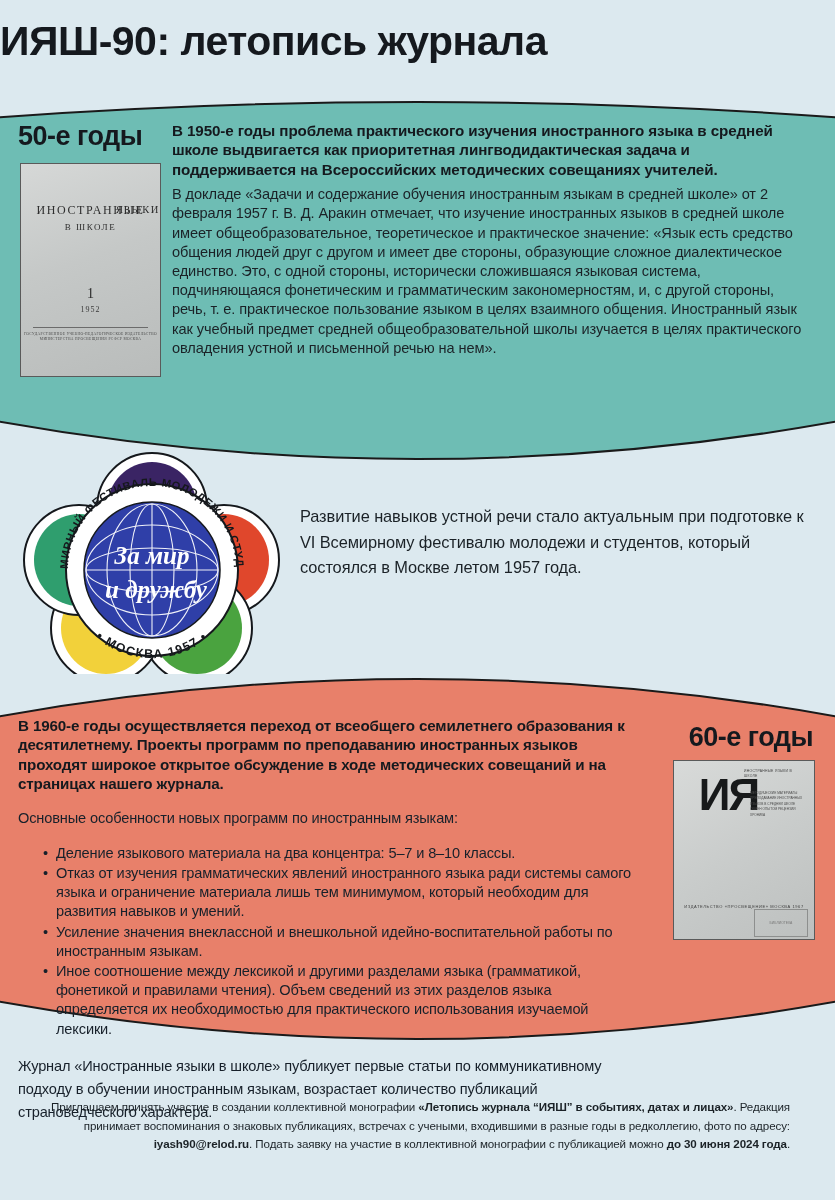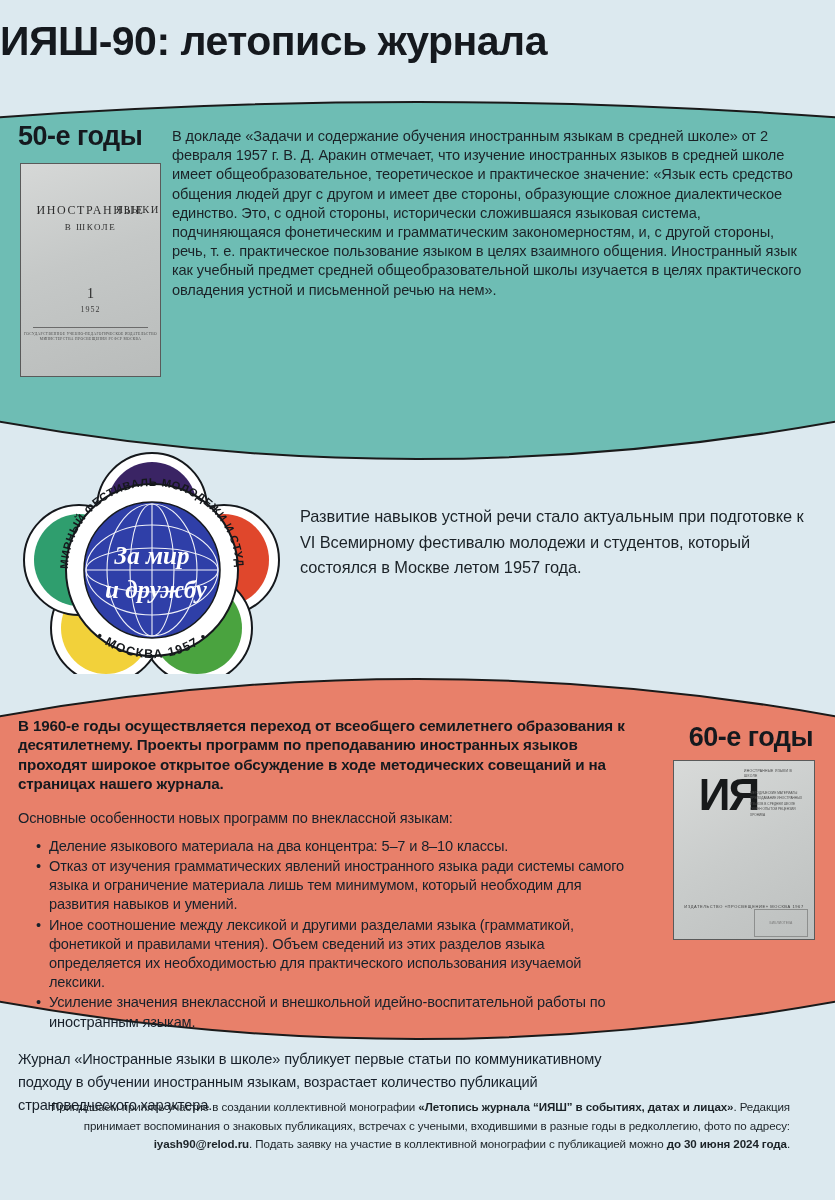--- a/index.html
+++ b/index.html
@@ -115,21 +115,21 @@
     display:flex;align-items:center;justify-content:center;text-align:center;
   }
 
   .orange-text{position:absolute;left:18px;top:16px;width:630px;}
   .lead-o{
     font-size:15.2px;line-height:19.4px;font-weight:bold;color:#15191e;letter-spacing:-0.15px;
   }
   .body-o{
     margin-top:15px;font-size:14.6px;line-height:19.2px;color:#17202a;letter-spacing:-0.15px;
   }
-  .bullets{margin:9px;padding:0;list-style:none;}
+  .bullets{margin:16px;padding:0;list-style:none;}
   .bullets li{
     position:relative;padding-left:22px;margin-top:1px;
     font-size:14.6px;line-height:19.2px;color:#17202a;letter-spacing:-0.15px;
   }
   .bullets li:before{
     content:"•";position:absolute;left:9px;top:0;
   }
   .closing-o{
     margin-top:16px;font-size:14.6px;line-height:23px;color:#17202a;letter-spacing:-0.15px;
   }
@@ -161,20 +161,21 @@
     <div class="c-t1">ИНОСТРАННЫЕ</div>
     <div class="c-t2">ЯЗЫКИ</div>
     <div class="c-t3">В ШКОЛЕ</div>
     <div class="c-num">1</div>
     <div class="c-year">1952</div>
     <div class="c-rule"></div>
     <div class="c-imp">ГОСУДАРСТВЕННОЕ УЧЕБНО-ПЕДАГОГИЧЕСКОЕ ИЗДАТЕЛЬСТВО МИНИСТЕРСТВА ПРОСВЕЩЕНИЯ РСФСР МОСКВА</div>
   </div>
 
   <div class="teal-text">
+    <div class="lead">В 1950-е годы проблема практического изучения иностранного языка в средней школе выдвигается как приоритетная лингводидактическая задача и поддерживается на Всероссийских методических совещаниях учителей.</div>
     <div class="body-t">В докладе «Задачи и содержание обучения иностранным языкам в средней школе» от 2 февраля 1957 г. В. Д. Аракин отмечает, что изучение иностранных языков в средней школе имеет общеобразовательное, теоретическое и практическое значение: «Язык есть средство общения людей друг с другом и имеет две стороны, образующие сложное диалектическое единство. Это, с одной стороны, исторически сложившаяся языковая система, подчиняющаяся фонетическим и грамматическим закономерностям, и, с другой стороны, речь, т. е.  практическое пользование языком в целях взаимного общения. Иностранный язык как учебный предмет средней общеобразовательной школы изучается в целях практического овладения устной и письменной речью на нем».</div>
   </div>
 </div>
 
 <div class="festival">
 
   <svg class="emblem" viewBox="0 0 272 222">
     <defs>
       <path id="arcTop" d="M 52 118 A 84 84 0 0 1 220 118"></path>
       <path id="arcBot" d="M 48 118 A 88 88 0 0 0 224 118"></path>
@@ -230,26 +231,26 @@
   <div class="cover60">
     <div class="c6-head">ИНОСТРАННЫЕ ЯЗЫКИ В ШКОЛЕ</div>
     <div class="c6-mark">ИЯ</div>
     <div class="c6-col">МЕТОДИЧЕСКИЕ МАТЕРИАЛЫ ПРЕПОДАВАНИЕ ИНОСТРАННЫХ ЯЗЫКОВ В СРЕДНЕЙ ШКОЛЕ ОБМЕН ОПЫТОМ РЕЦЕНЗИИ ХРОНИКА</div>
     <div class="c6-foot">ИЗДАТЕЛЬСТВО «ПРОСВЕЩЕНИЕ» МОСКВА 1967</div>
     <div class="c6-stamp">БИБЛИОТЕКА</div>
   </div>
 
   <div class="orange-text">
     <div class="lead-o">В 1960-е годы осуществляется переход от всеобщего семилетнего образования к десятилетнему. Проекты программ по преподаванию иностранных языков проходят широкое открытое обсуждение в ходе методических совещаний и на страницах нашего журнала.</div>
-    <div class="body-o">Основные особенности новых программ по внеклассной языкам:</div>
+    <div class="body-o">Основные особенности новых программ по иностранным языкам:</div>
     <ul class="bullets">
       <li>Деление языкового материала на два концентра: 5–7 и 8–10 классы.</li>
       <li>Отказ от изучения грамматических явлений иностранного языка ради системы самого языка и ограничение материала лишь тем минимумом, который необходим для развития навыков и умений.</li>
+      <li>Усиление значения внеклассной и внешкольной идейно-воспитательной работы по иностранным языкам.</li>
       <li>Иное соотношение между лексикой и другими разделами языка (грамматикой, фонетикой и правилами чтения). Объем сведений из этих разделов языка определяется их необходимостью для практического использования изучаемой лексики.</li>
-      <li>Усиление значения внеклассной и внешкольной идейно-воспитательной работы по иностранным языкам.</li>
     </ul>
     <div class="closing-o">Журнал «Иностранные языки в школе» публикует первые статьи по коммуникативному подходу в обучении иностранным языкам, возрастает количество публикаций страноведческого характера.</div>
   </div>
 </div>
 
 <div class="footer">
   <span>Приглашаем принять участие в создании коллективной монографии </span><b>«Летопись журнала “ИЯШ” в событиях, датах и лицах»</b><span>. Редакция принимает воспоминания о знаковых публикациях, встречах с учеными, входившими в разные годы в редколлегию, фото по адресу: </span><b>iyash90@relod.ru</b><span>. Подать заявку на участие в коллективной монографии с публикацией можно </span><b>до 30 июня 2024 года</b><span>.</span>
 </div>
 
 </body></html>

